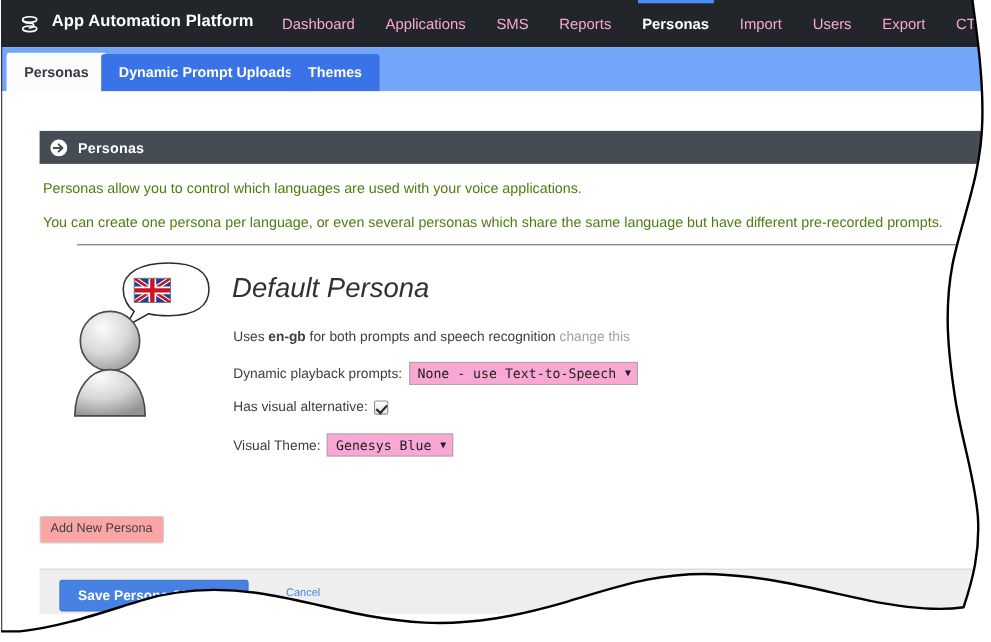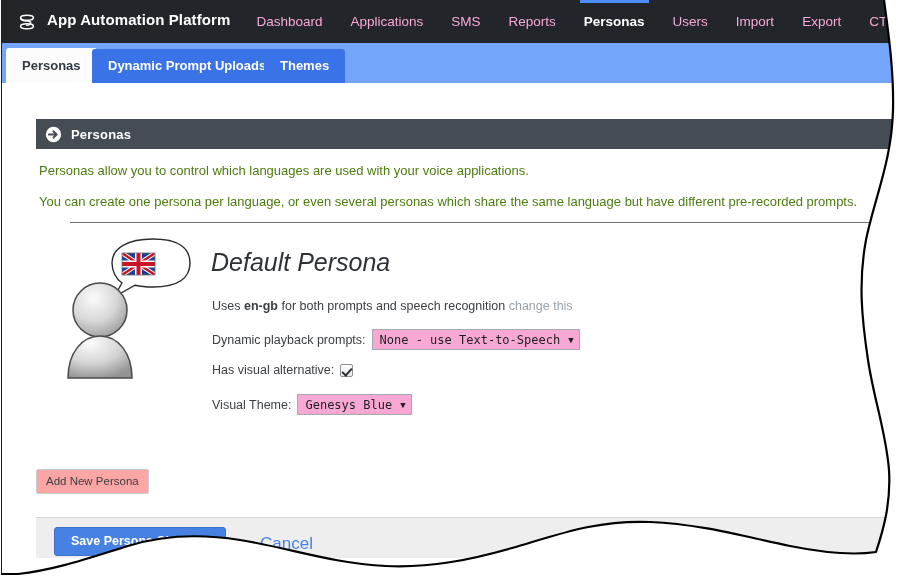--- a/index.html
+++ b/index.html
@@ -279,21 +279,21 @@
     font-size: 12.5px;
     font-weight: bold;
     border: 1px solid #3a72d0;
     border-radius: 3px;
     cursor: pointer;
     white-space: nowrap;
   }
   .btn-cancel {
     position: absolute;
     left: 224px; top: 16px;
-    font-size: 17px;
+    font-size: 10px;
     color: #4782e2;
     cursor: pointer;
     white-space: nowrap;
   }
 
   
   #torn {
     position: absolute;
     left: 0; top: 0;
     width: 901px; height: 584px;
@@ -325,22 +325,22 @@
           </g>
         </svg>
         <span class="brand-name">App Automation Platform</span>
       </div>
       <div class="navlist">
         <div class="navitem">Dashboard</div>
         <div class="navitem">Applications</div>
         <div class="navitem">SMS</div>
         <div class="navitem">Reports</div>
         <div class="navitem active">Personas</div>
+        <div class="navitem">Import</div>
         <div class="navitem">Users</div>
-        <div class="navitem">Import</div>
         <div class="navitem">Export</div>
         <div class="navitem">CTI Viewer</div>
       </div>
     </div>
 
     <div class="tabstrip">
       <div id="tab0" class="tab selected">Personas</div>
       <div id="tab1" class="tab">Dynamic Prompt Uploads</div>
       <div id="tab2" class="tab">Themes</div>
     </div>

